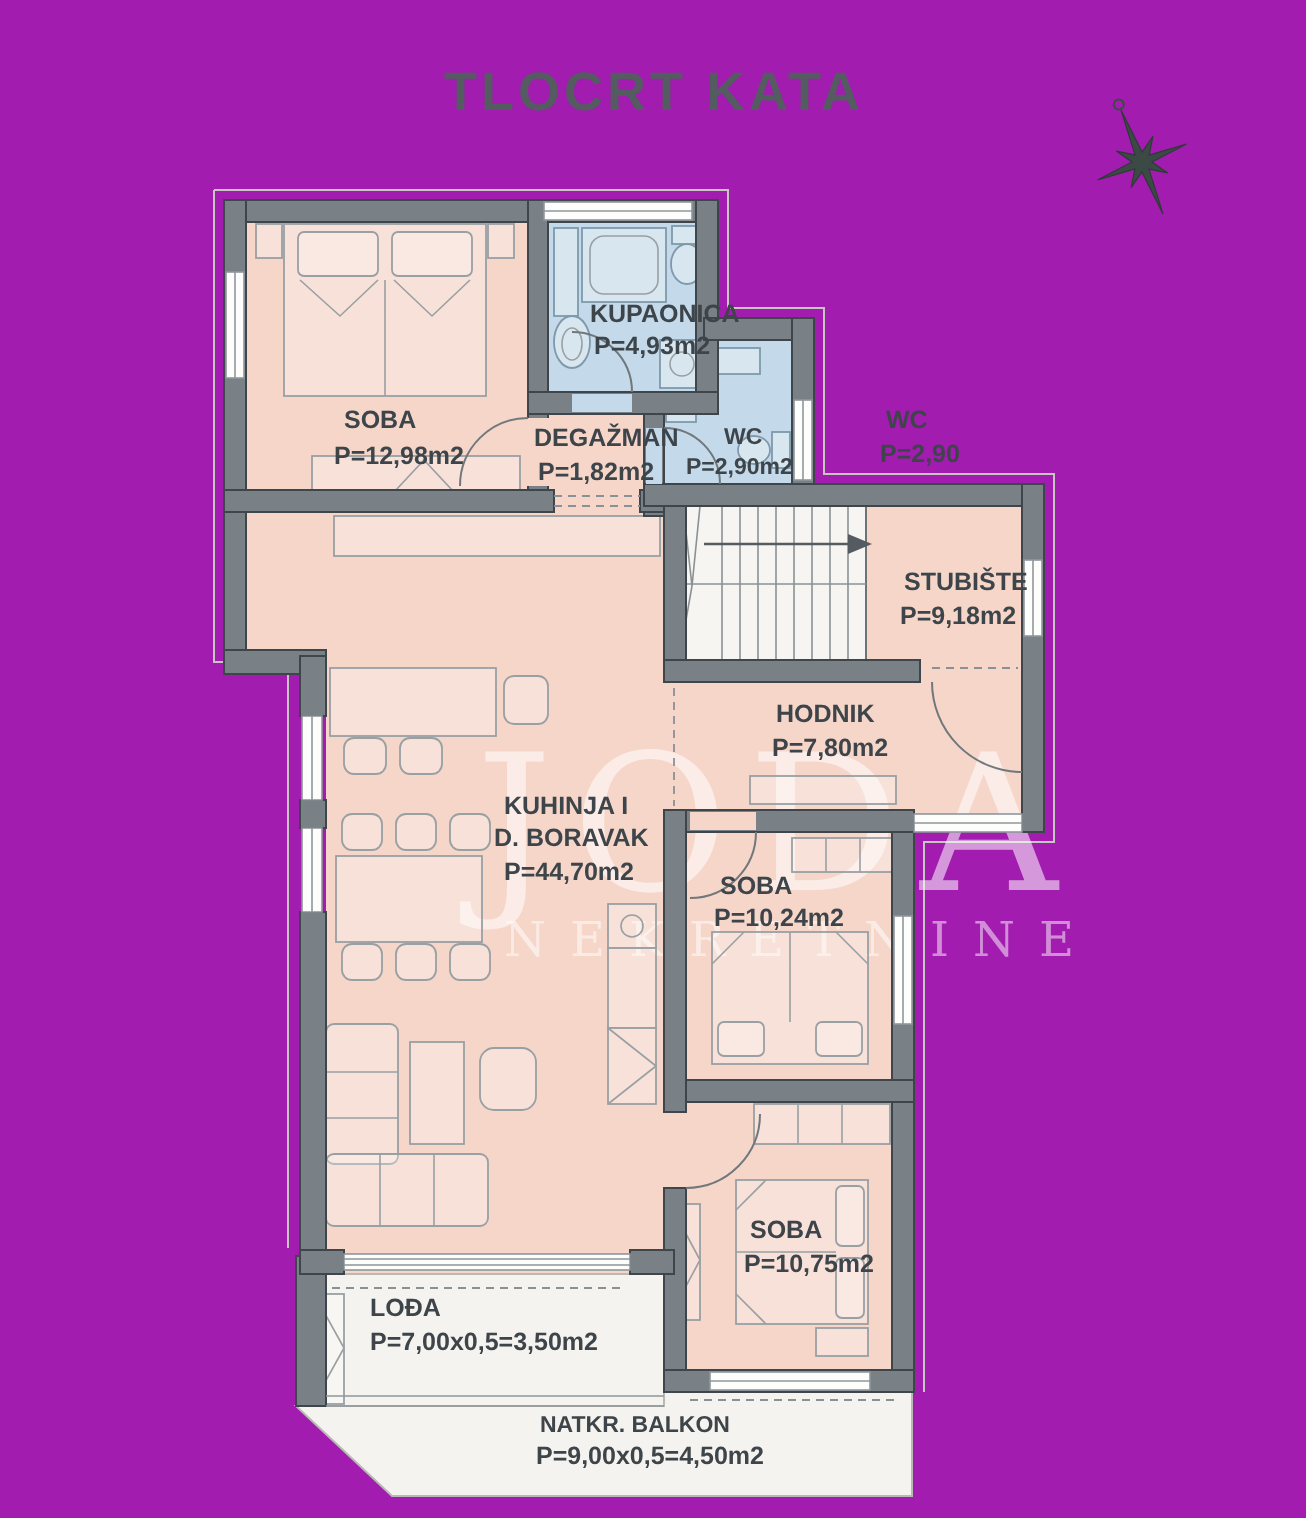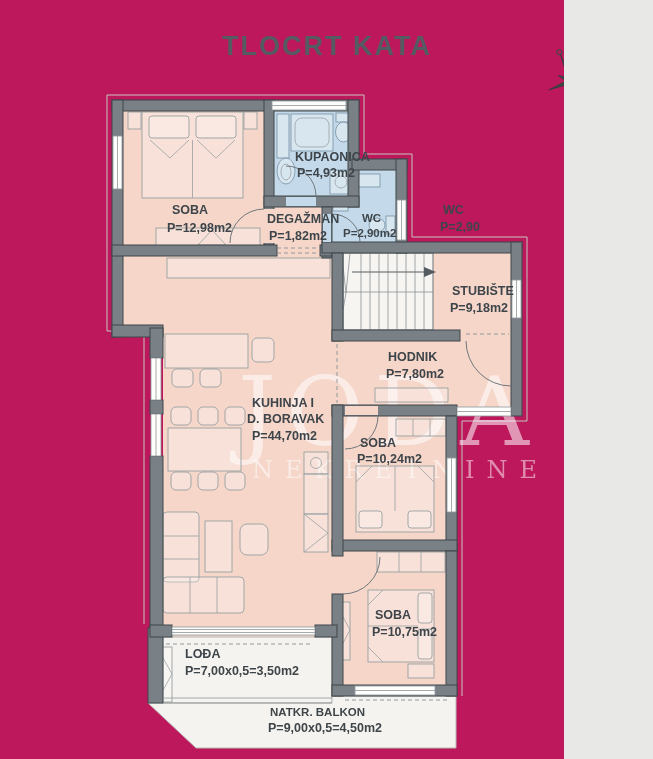--- a/index.html
+++ b/index.html
@@ -1,16 +1,16 @@
 <!DOCTYPE html>
 <html><head>
 <meta charset="utf-8">
 <style>
   html,body{margin:0;padding:0;background:#e8e8e6;}
-  .page{position:relative;width:564px;height:759px;background:#be185d;overflow:hidden;
+  .page{position:relative;width:653px;height:759px;background:#a21caf;overflow:hidden;
         font-family:"Liberation Sans",sans-serif;}
   svg{position:absolute;left:0;top:0;}
   .wall{fill:#7a8186;stroke:#3f464b;stroke-width:1;}
   .gap{fill:#f5d6c9;stroke:none;}
   .win{fill:#fdfdfb;stroke:#8f979b;stroke-width:0.8;}
   .winline{stroke:#8f979b;stroke-width:0.8;fill:none;}
   .furn{fill:rgba(255,255,255,0.28);stroke:#99a0a3;stroke-width:0.9;}
   .furnb{fill:rgba(255,255,255,0.35);stroke:#7f99ab;stroke-width:0.9;}
   .furnline{stroke:#99a0a3;stroke-width:0.8;fill:none;}
   .door{stroke:#70787c;stroke-width:1;fill:none;}

